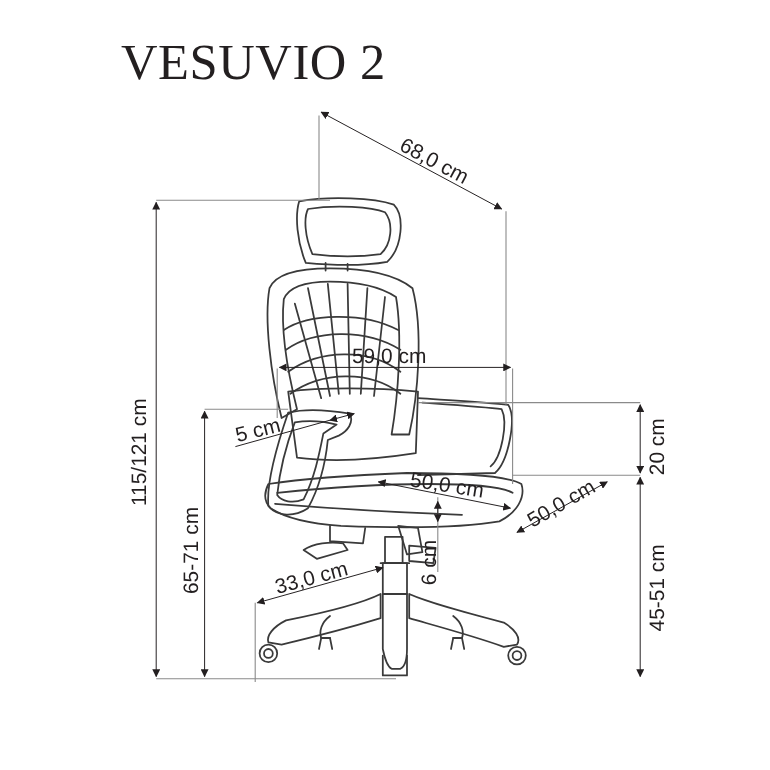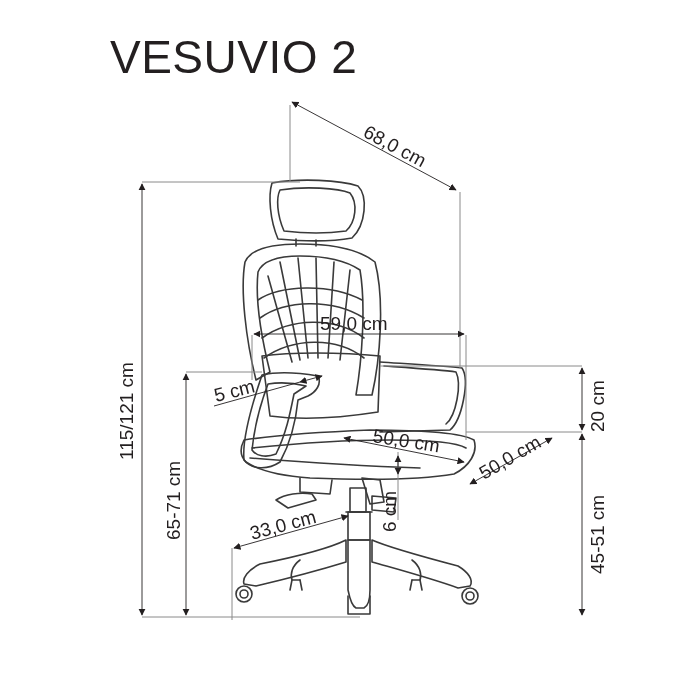--- a/index.html
+++ b/index.html
@@ -1,20 +1,20 @@
 <!DOCTYPE html>
 <html><head>
   <meta charset="utf-8">
   <style>
     html, body { margin: 0; padding: 0; background: #ffffff; }
     body { width: 700px; height: 700px; position: relative; overflow: hidden; font-family: "Liberation Sans", sans-serif; }
     .title {
       position: absolute; left: 110px; top: 30px;
       font-size: 46px; color: #231f20; letter-spacing: 0.5px;
-      font-family: Liberation Sans, sans-serif;
+      font-family: Liberation Serif, serif;
     }
     svg.drawing { position: absolute; left: 0; top: 0; }
     .dimtext { font-family: "Liberation Sans", sans-serif; font-size: 19px; fill: #231f20; }
   </style>
 </head>
 <body>
 
 <div class="title">VESUVIO 2</div>
 
 <svg class="drawing" width="700" height="700" viewBox="0 0 700 700" xmlns="http://www.w3.org/2000/svg">

